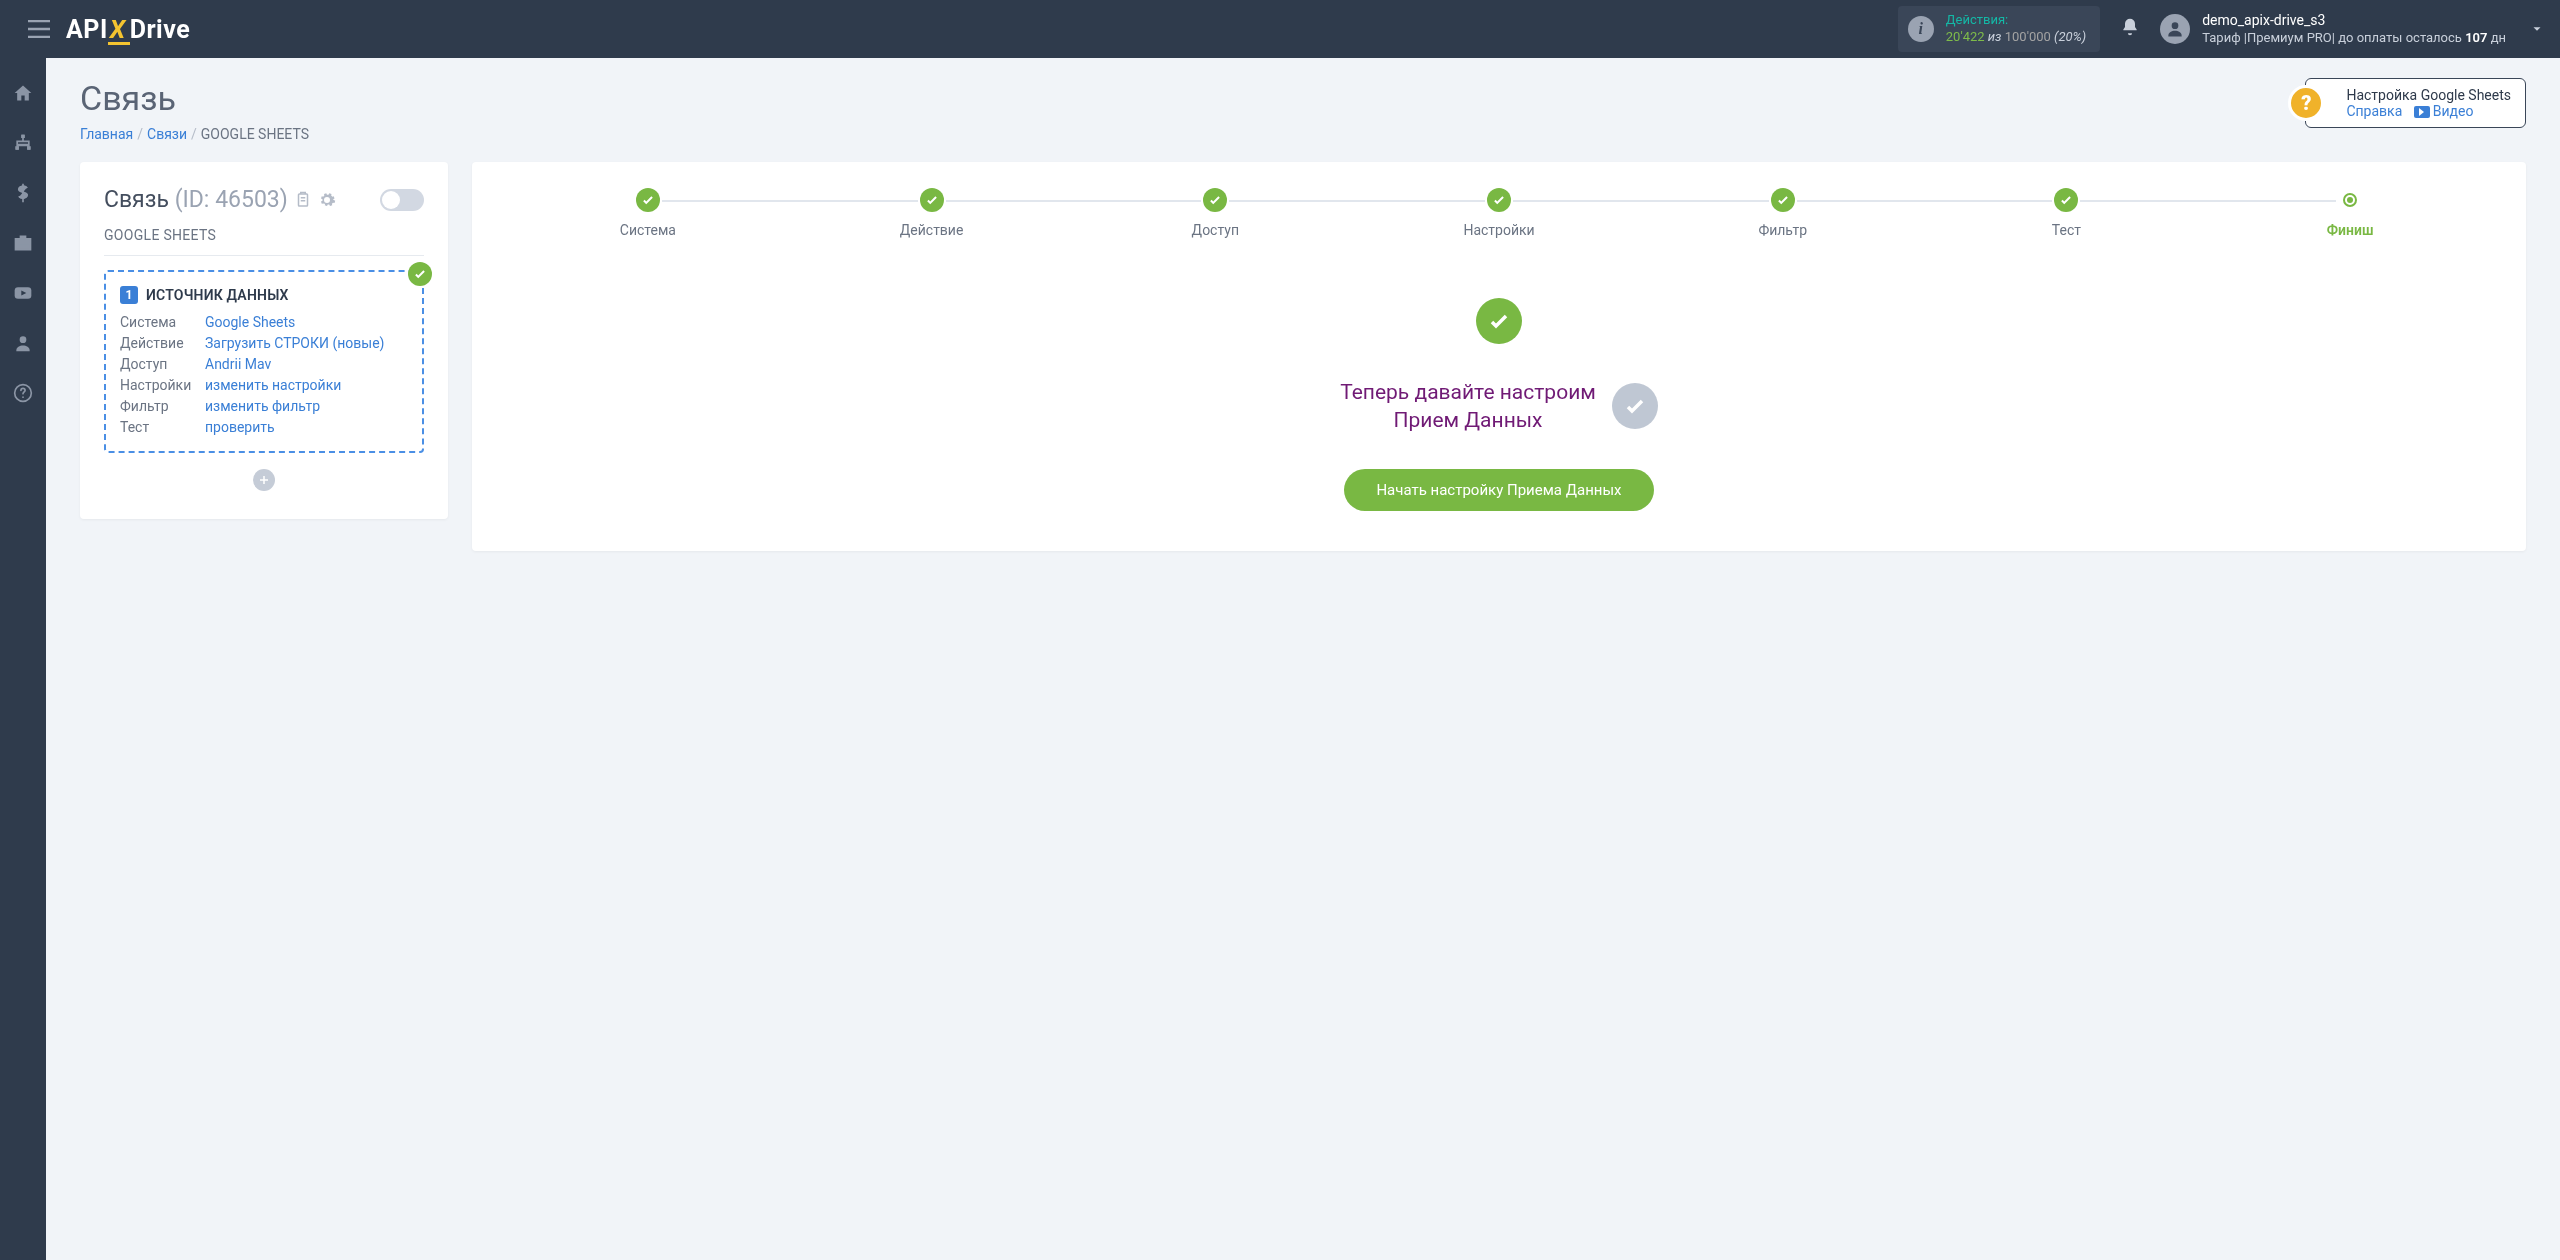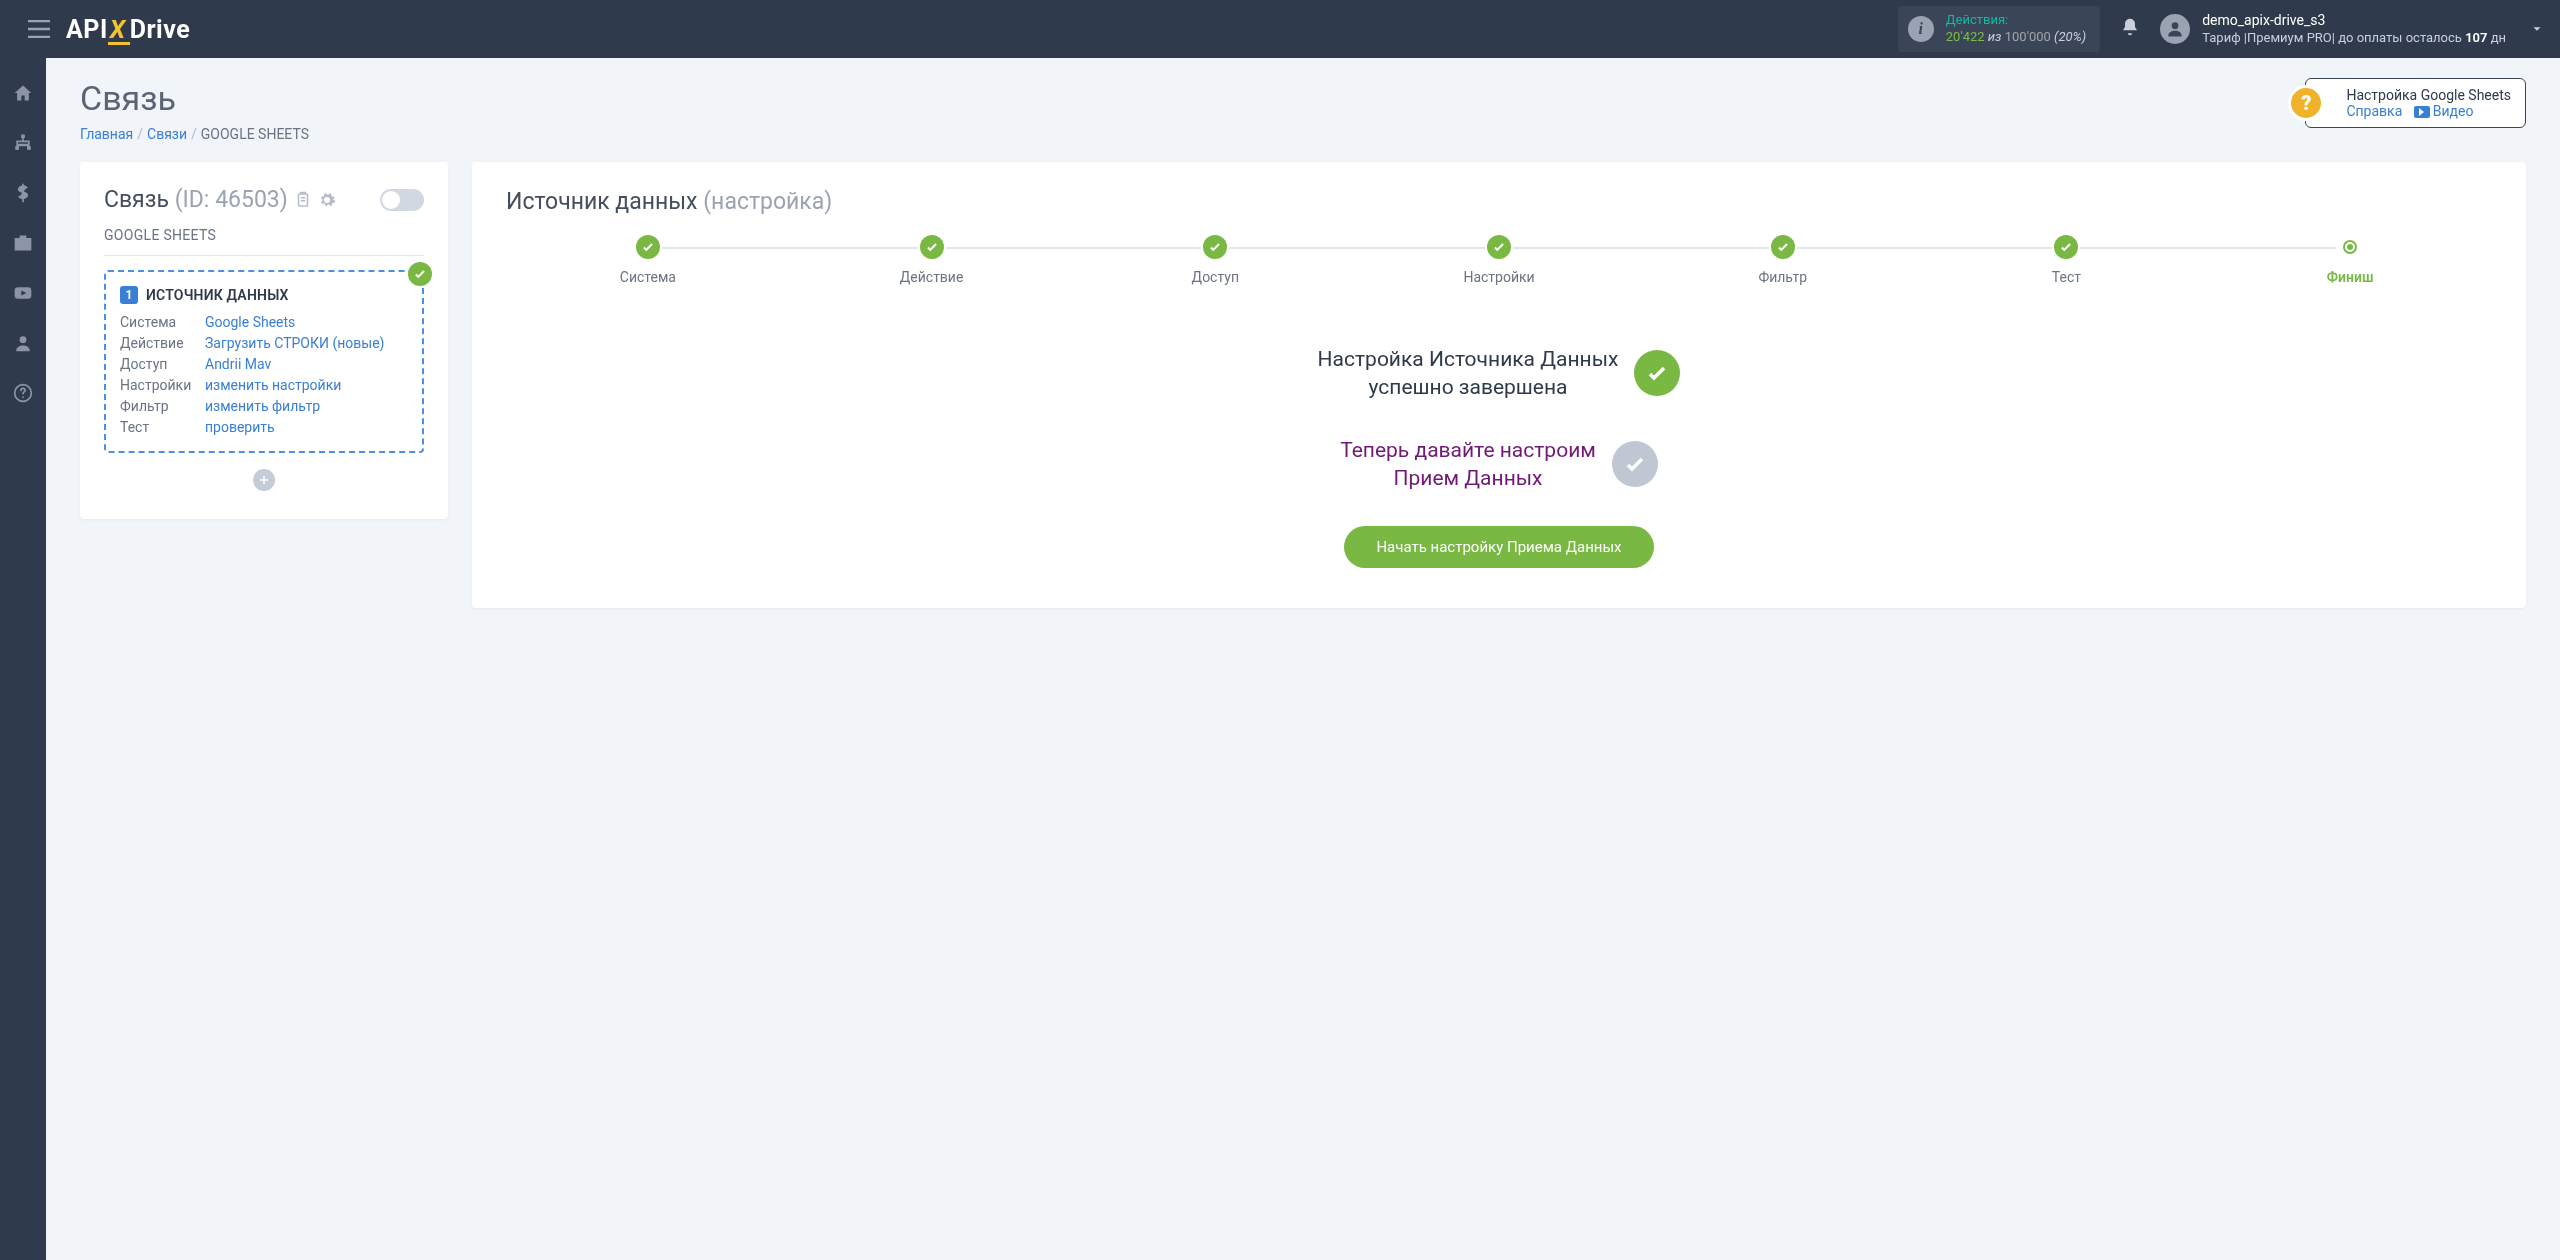--- a/index.html
+++ b/index.html
@@ -278,24 +278,20 @@
         </div>
       </div>
       <div class="add-btn">
         <svg width="12" height="12" viewBox="0 0 24 24" fill="none" stroke="#fff" stroke-width="3">
             <path d="M12 4v16M4 12h16"></path>
           </svg>
       </div>
     </div>
 
     <div class="card right-card">
-      <div class="right-title">
-        <span>Источник данных</span>
-        <span class="muted">(настройка)</span>
-      </div>
 
       <div class="steps">
         <div class="step">
             <div class="dot">
               <svg viewBox="0 0 24 24" fill="none" stroke="#fff" stroke-width="3.5">
                 <path d="M5 13l4 4 10-10"></path>
               </svg>
             </div>
             <div class="lbl">Система</div>
           </div>
@@ -341,24 +337,20 @@
           </div>
         <div class="step current">
             <div class="dot">
               <div class="dot-inner"></div>
             </div>
             <div class="lbl">Финиш</div>
           </div>
       </div>
 
       <div class="stat-row">
-        <div class="stat-text done">
-          <div>Настройка Источника Данных</div>
-          <div>успешно завершена</div>
-        </div>
         <div class="stat-icon done">
             <svg viewBox="0 0 24 24" fill="none" stroke="#fff" stroke-width="3.5">
               <path d="M5 13l4 4 10-10"></path>
             </svg>
           </div>
       </div>
 
       <div class="stat-row">
         <div class="stat-text pending">
           <div>Теперь давайте настроим</div>

